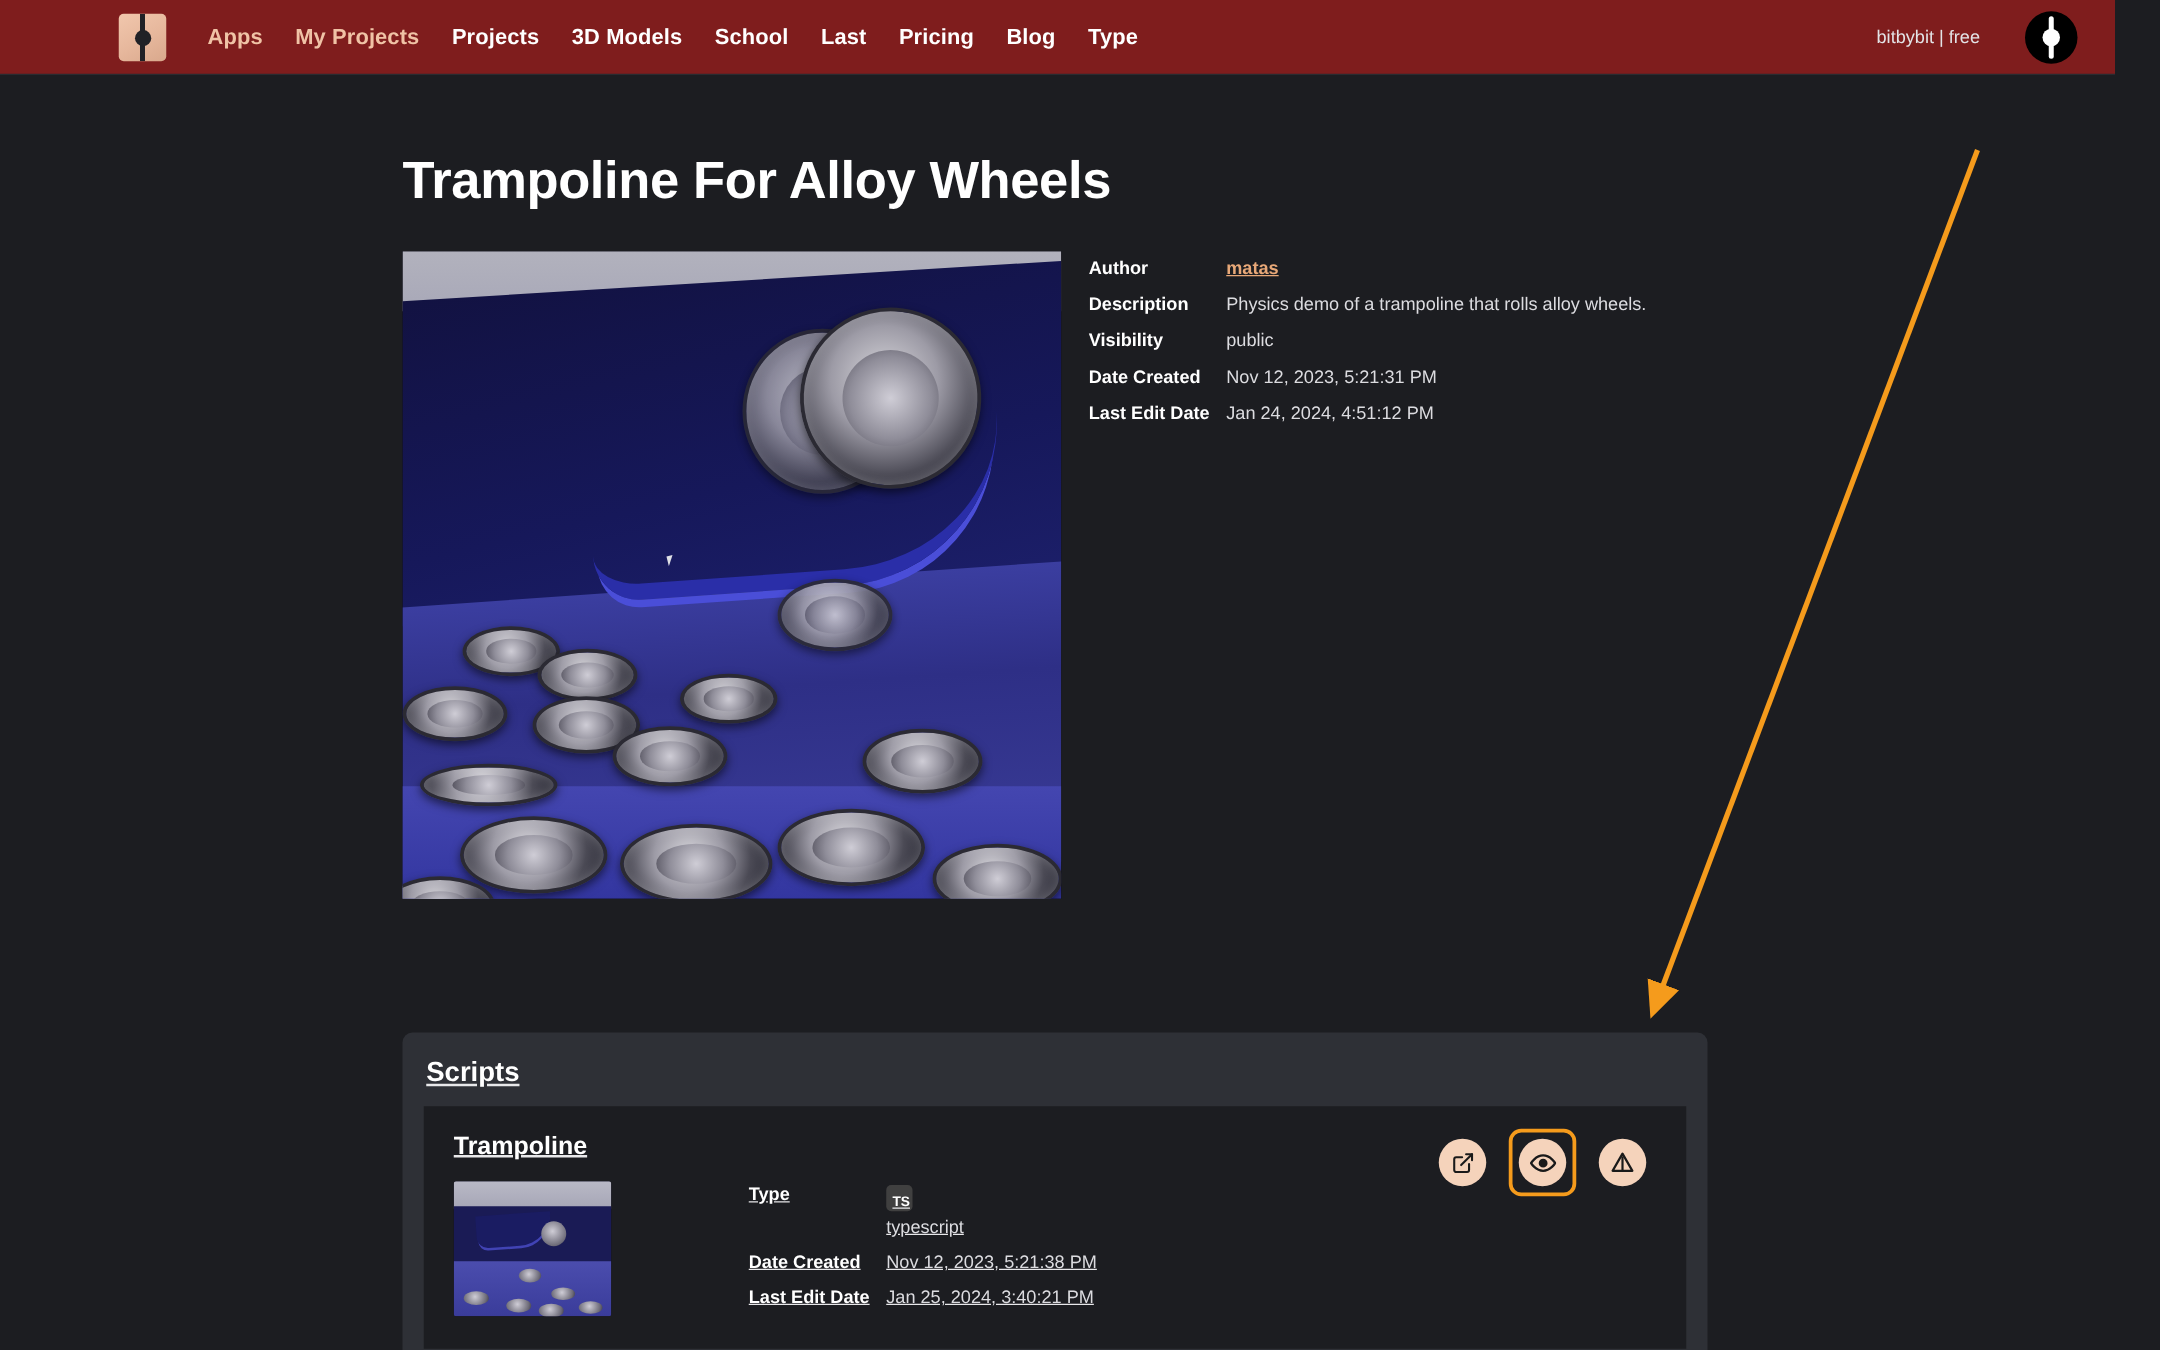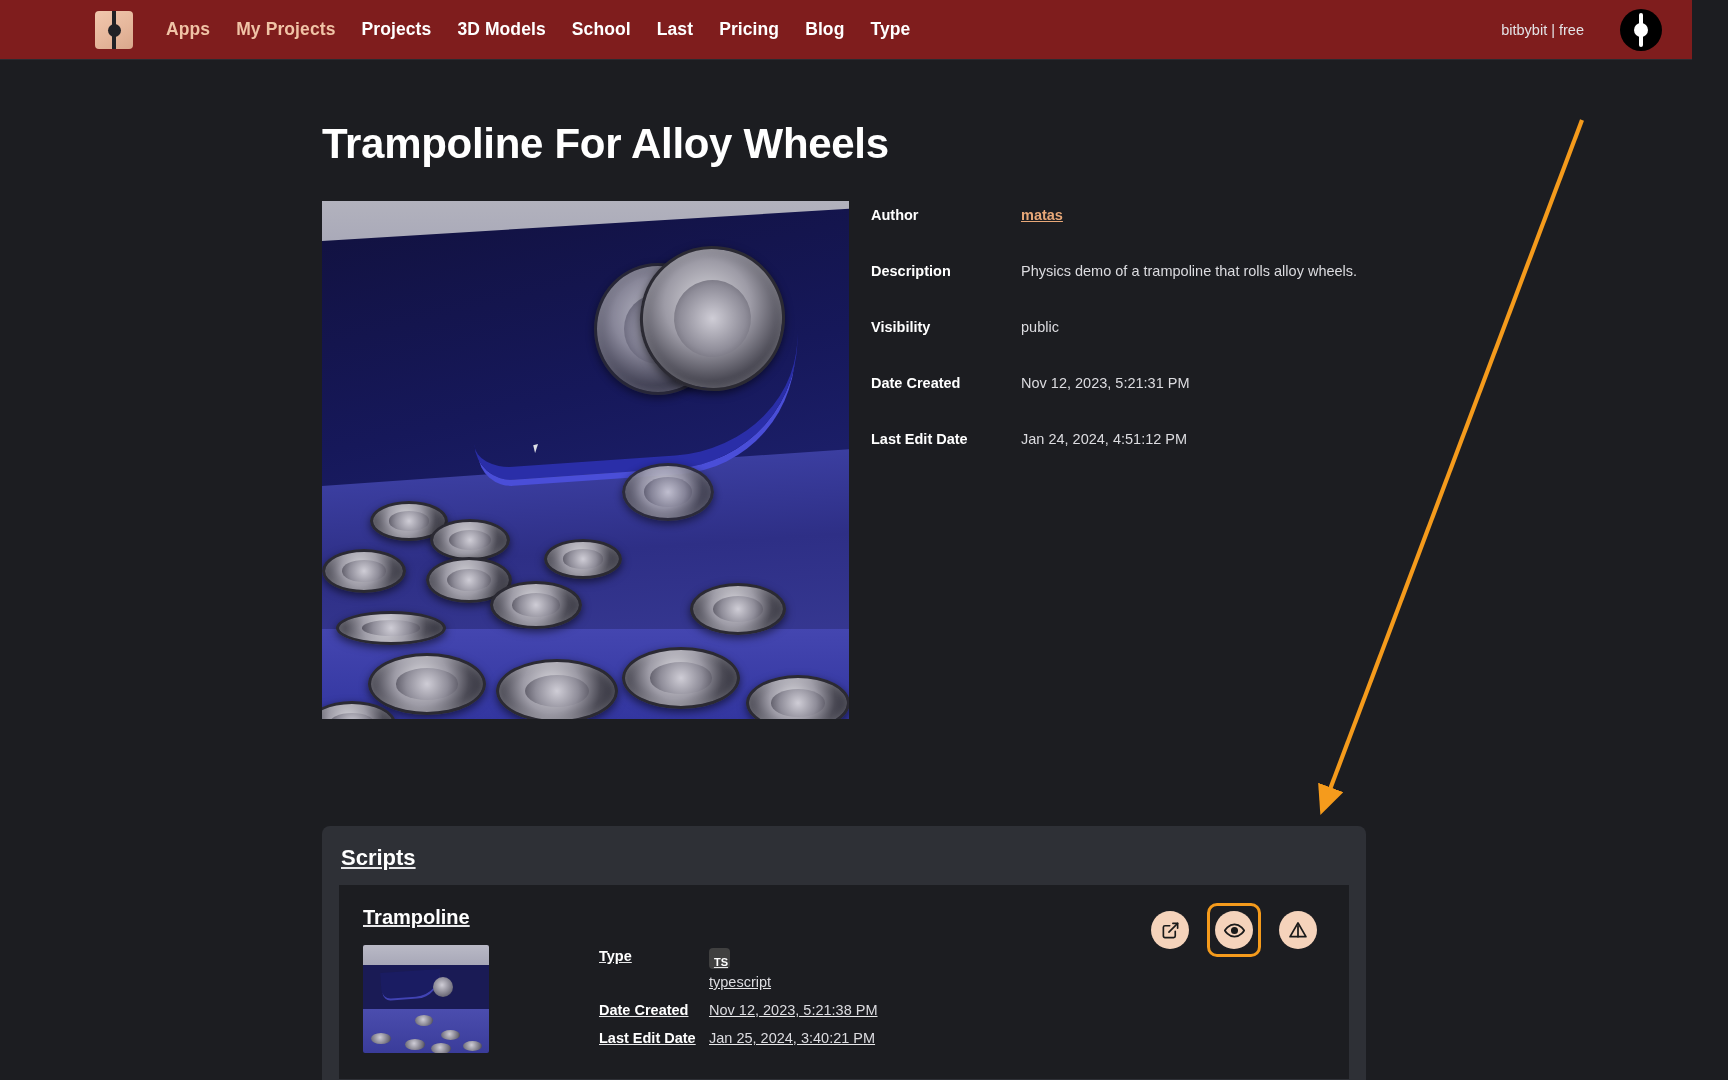--- a/index.html
+++ b/index.html
@@ -131,21 +131,20 @@
     border-right: 4px solid transparent;
     transform: rotate(-14deg);
   }
 
   .meta {
     margin-left: 22px; padding-top: 6px;
     display: grid;
     grid-template-columns: 110px 1fr;
     row-gap: 13px; column-gap: 0;
     align-content: start;
-    gap: 40px;
   }
   .meta-key { font-size: 14.5px; font-weight: bold; color: #ffffff; }
   .meta-val { font-size: 14.5px; color: #dcdce0; }
   .meta-val a { color: #e8a878; text-decoration: underline; font-weight: bold; }
 
   
   .scripts-panel {
     margin-top: 107px; width: 1044px;
     background: #2e3036;
     border-radius: 8px;

